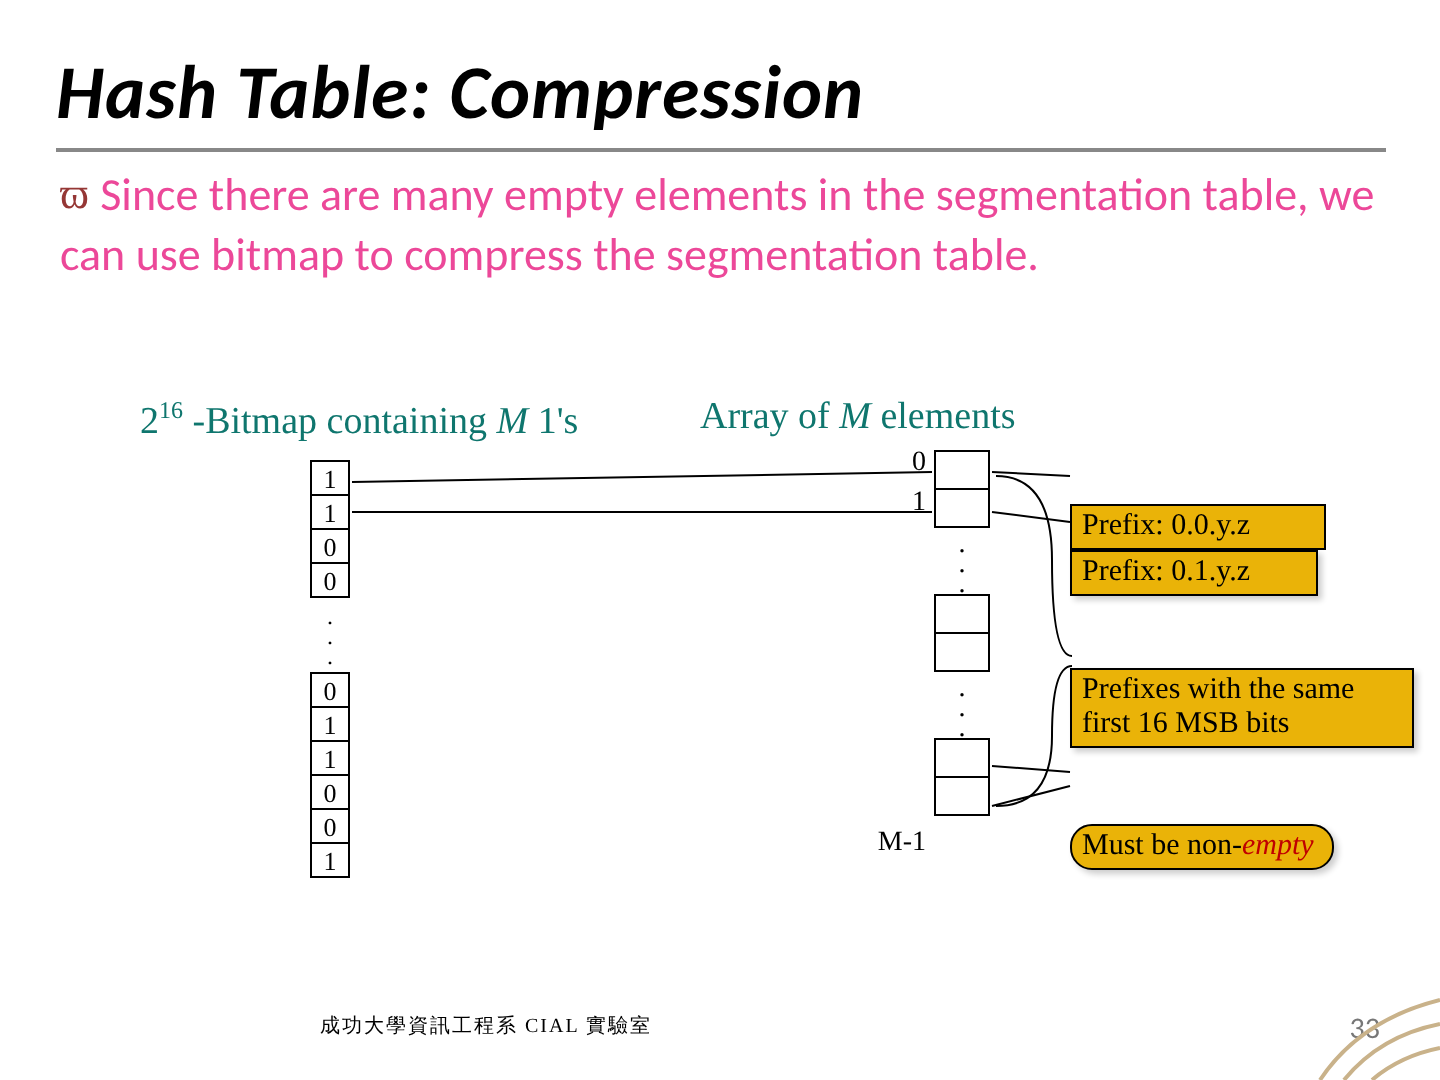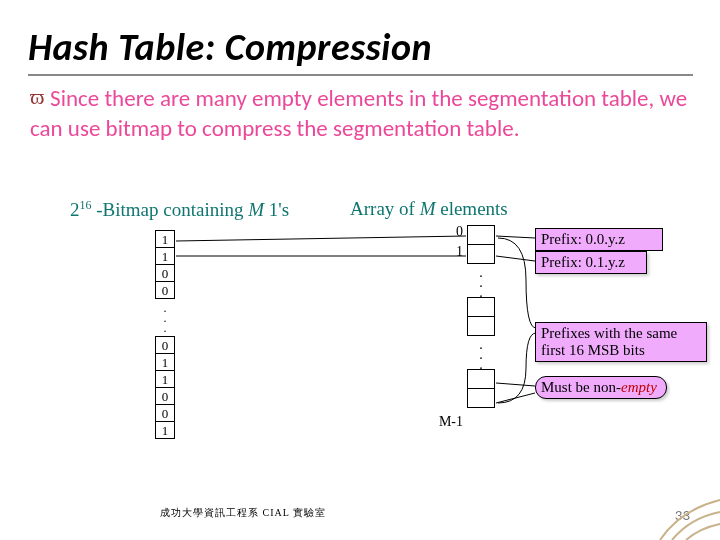--- a/index.html
+++ b/index.html
@@ -123,29 +123,30 @@
     width: 40px;
   }
   .l0 { top: -2px; }
   .l1 { top: 18px; }
   .lM { top: 188px; }
   
   .sidebox {
     position: absolute;
     left: 475px;
     border: 1px solid #000;
-    background: #f0abfc;
+    background: #eab308;
     font-size: 15px;
     padding: 2px 5px;
     font-family: "Times New Roman", serif;
+    margin-top: 24px;
   }
   .sb0 { top: 30px; width: 128px; z-index: 2; }
-  .sb1 { top: 53px; width: 112px; z-index: 2; box-shadow: 2px 2px 3px rgba(0,0,0,0.2); }
-  .sb2 { top: 124px; width: 172px; z-index: 2; box-shadow: 2px 2px 3px rgba(0,0,0,0.2); }
-  .sb3 { top: 178px; width: 132px; z-index: 2; box-shadow: 2px 2px 3px rgba(0,0,0,0.2); border-radius: 11px; }
+  .sb1 { top: 53px; width: 124px; z-index: 2; box-shadow: 2px 2px 3px rgba(0,0,0,0.2); }
+  .sb2 { top: 112px; width: 172px; z-index: 2; box-shadow: 2px 2px 3px rgba(0,0,0,0.2); }
+  .sb3 { top: 190px; width: 132px; z-index: 2; box-shadow: 2px 2px 3px rgba(0,0,0,0.2); border-radius: 11px; }
   .sb3 .empty-word { font-style: italic; color: #C00000; }
   
   .wires {
     position: absolute;
     left: 0; top: 0;
     width: 640px; height: 300px;
     pointer-events: none;
   }
   
   .footer-dept {

